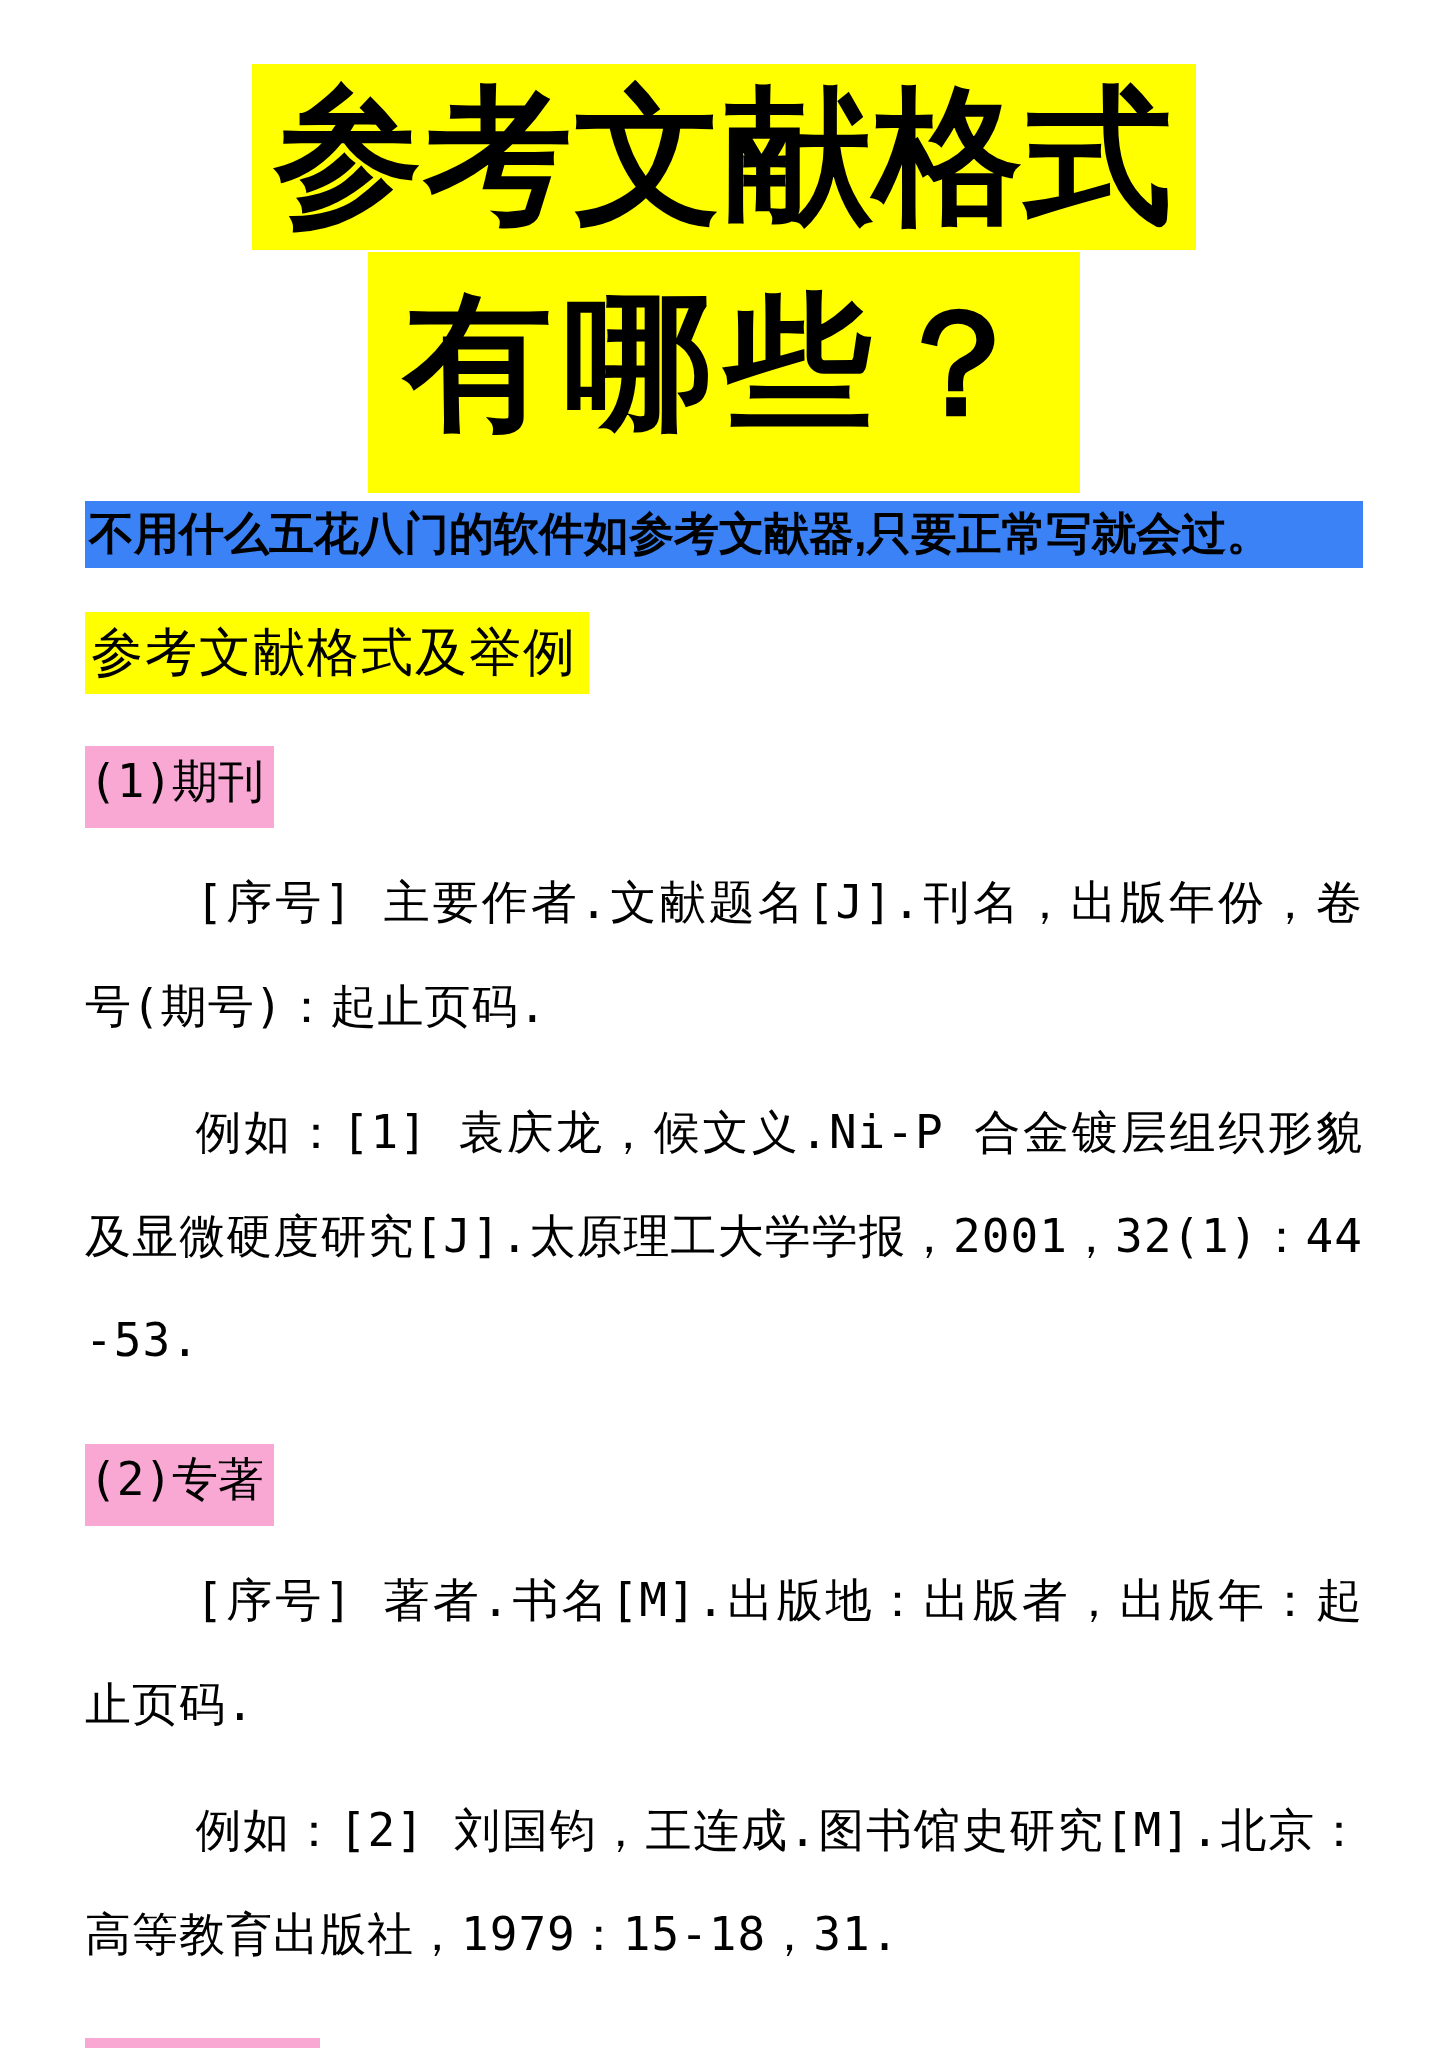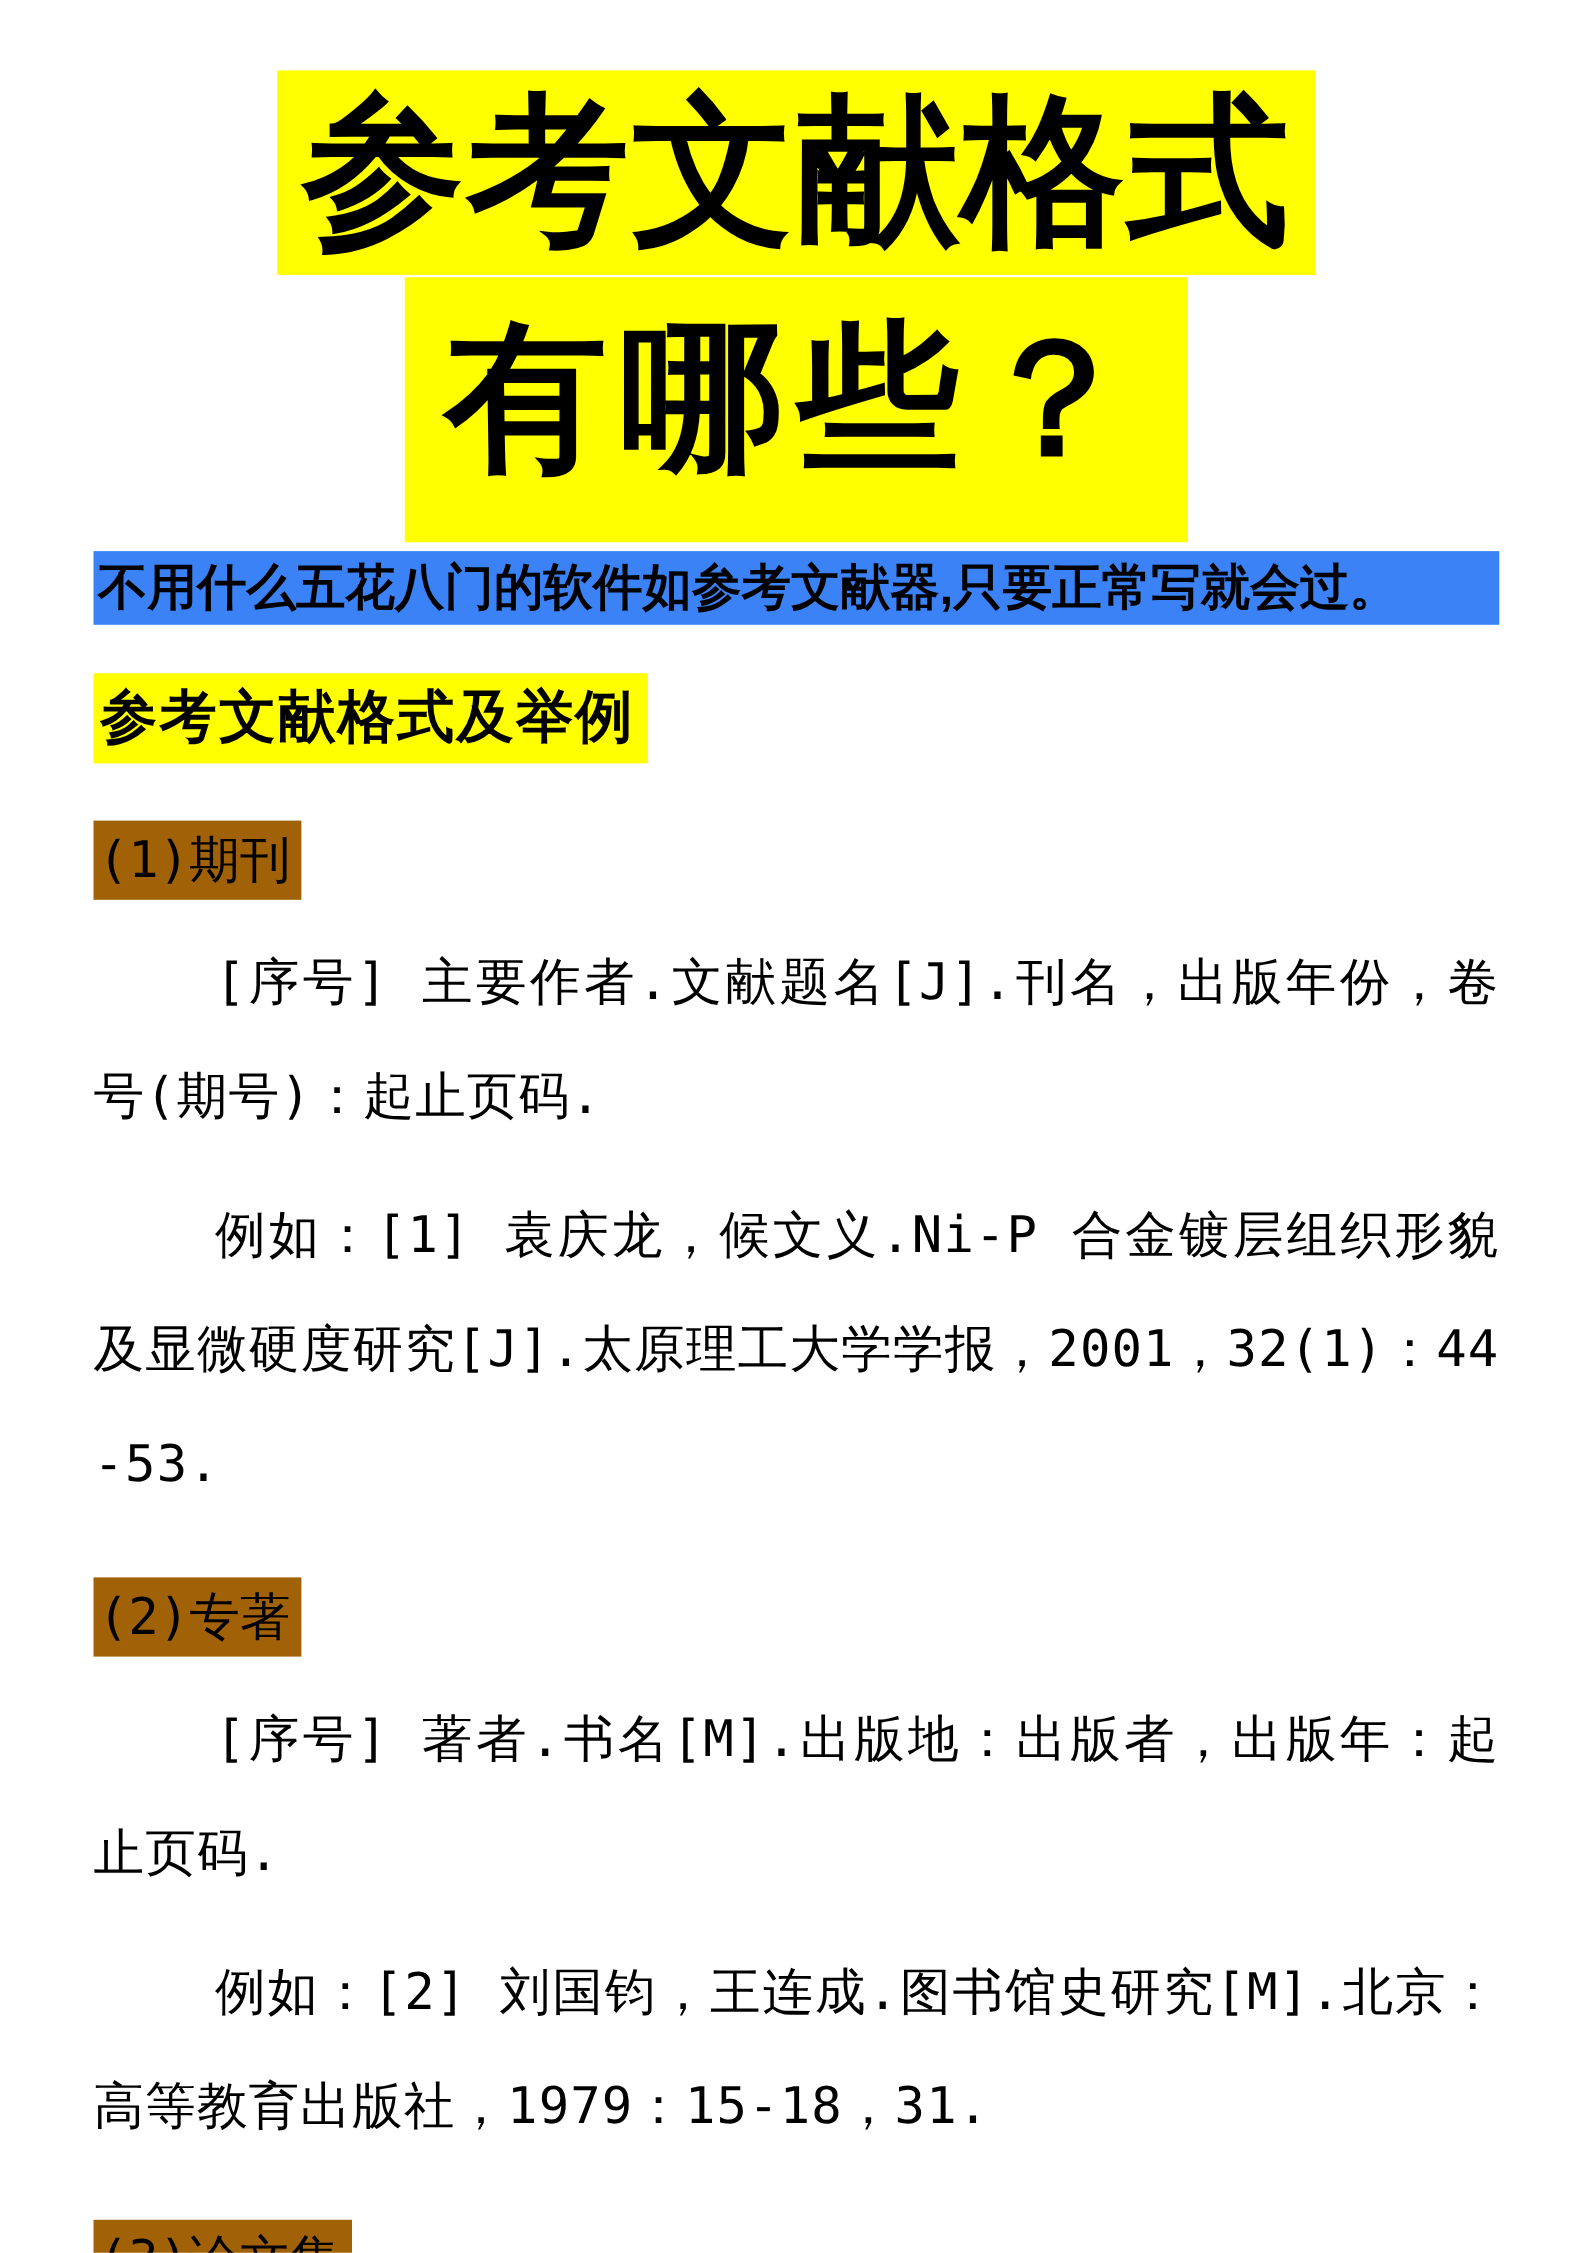--- a/index.html
+++ b/index.html
@@ -57,37 +57,37 @@
     color: #000;
   }
 
   
   .doc-heading {
     margin-top: 44px;
   }
   .doc-heading span {
     display: inline-block;
     background: #ffff00;
-    font-weight: 700;
+    font-weight: 400;
     font-size: 52px;
     line-height: 1;
     padding: 14px 12px 16px 6px;
     letter-spacing: 2px;
   }
 
   
   .ref-section {
     margin-top: 52px;
   }
   .ref-label {
     display: inline-block;
-    background: #a16207;
+    background: #f9a8d4;
     font-size: 46px;
     line-height: 1;
-    padding: 12px 10px 14px 4px;
+    padding: 12px 10px 24px 4px;
     font-family: "DejaVu Sans Mono", monospace;
   }
   .ref-para {
     margin: 22px 0 0 0;
     font-size: 46px;
     line-height: 104px;
     text-indent: 2.4em;
     text-align: justify;
     font-family: "DejaVu Sans Mono", monospace;
     letter-spacing: 1px;

